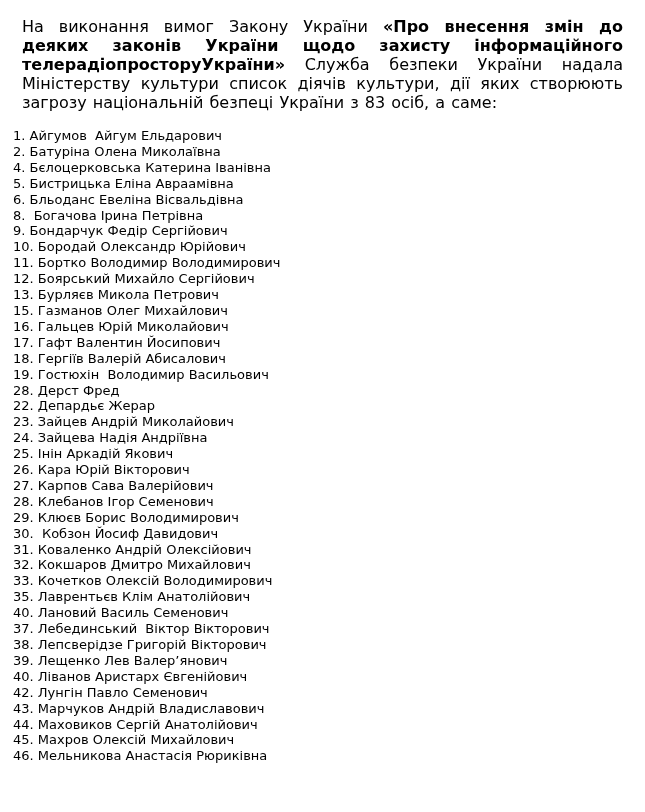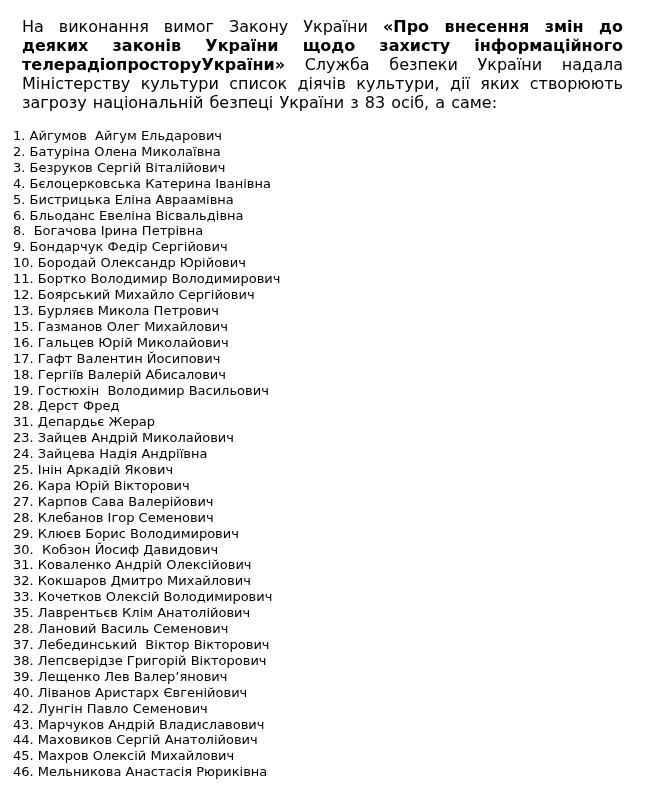--- a/index.html
+++ b/index.html
@@ -42,50 +42,49 @@
 </style>
 </head>
 <body>
 
 <div class="page">
   <p class="intro"><span>На виконання вимог Закону України </span><strong>«Про внесення змін до деяких законів України щодо захисту інформаційного телерадіопросторуУкраїни»</strong><span> Служба безпеки України надала Міністерству культури список діячів культури, дії яких створюють загрозу національній безпеці України з 83 осіб, а саме:</span></p>
 
   <div class="persons-list">
       <div class="list-item">1. Айгумов  Айгум Ельдарович</div>
       <div class="list-item">2. Батуріна Олена Миколаївна</div>
-      <div class="list-item">3. Безруков Сергій Віталійович</div>
       <div class="list-item">4. Бєлоцерковська Катерина Іванівна</div>
       <div class="list-item">5. Бистрицька Еліна Авраамівна</div>
       <div class="list-item">6. Бльоданс Евеліна Вісвальдівна</div>
       <div class="list-item">8.  Богачова Ірина Петрівна</div>
       <div class="list-item">9. Бондарчук Федір Сергійович</div>
       <div class="list-item">10. Бородай Олександр Юрійович</div>
       <div class="list-item">11. Бортко Володимир Володимирович</div>
       <div class="list-item">12. Боярський Михайло Сергійович</div>
       <div class="list-item">13. Бурляєв Микола Петрович</div>
       <div class="list-item">15. Газманов Олег Михайлович</div>
       <div class="list-item">16. Гальцев Юрій Миколайович</div>
       <div class="list-item">17. Гафт Валентин Йосипович</div>
       <div class="list-item">18. Гергіїв Валерій Абисалович</div>
       <div class="list-item">19. Гостюхін  Володимир Васильович</div>
       <div class="list-item">28. Дерст Фред</div>
-      <div class="list-item">31. Депардьє Жерар</div>
+      <div class="list-item">22. Депардьє Жерар</div>
       <div class="list-item">23. Зайцев Андрій Миколайович</div>
       <div class="list-item">24. Зайцева Надія Андріївна</div>
       <div class="list-item">25. Інін Аркадій Якович</div>
       <div class="list-item">26. Кара Юрій Вікторович</div>
       <div class="list-item">27. Карпов Сава Валерійович</div>
       <div class="list-item">28. Клебанов Ігор Семенович</div>
       <div class="list-item">29. Клюєв Борис Володимирович</div>
       <div class="list-item">30.  Кобзон Йосиф Давидович</div>
       <div class="list-item">31. Коваленко Андрій Олексійович</div>
       <div class="list-item">32. Кокшаров Дмитро Михайлович</div>
       <div class="list-item">33. Кочетков Олексій Володимирович</div>
       <div class="list-item">35. Лаврентьєв Клім Анатолійович</div>
-      <div class="list-item">28. Лановий Василь Семенович</div>
+      <div class="list-item">40. Лановий Василь Семенович</div>
       <div class="list-item">37. Лебединський  Віктор Вікторович</div>
       <div class="list-item">38. Лепсверідзе Григорій Вікторович</div>
       <div class="list-item">39. Лещенко Лев Валер’янович</div>
       <div class="list-item">40. Ліванов Аристарх Євгенійович</div>
       <div class="list-item">42. Лунгін Павло Семенович</div>
       <div class="list-item">43. Марчуков Андрій Владиславович</div>
       <div class="list-item">44. Маховиков Сергій Анатолійович</div>
       <div class="list-item">45. Махров Олексій Михайлович</div>
       <div class="list-item">46. Мельникова Анастасія Рюриківна</div>
     </div>

